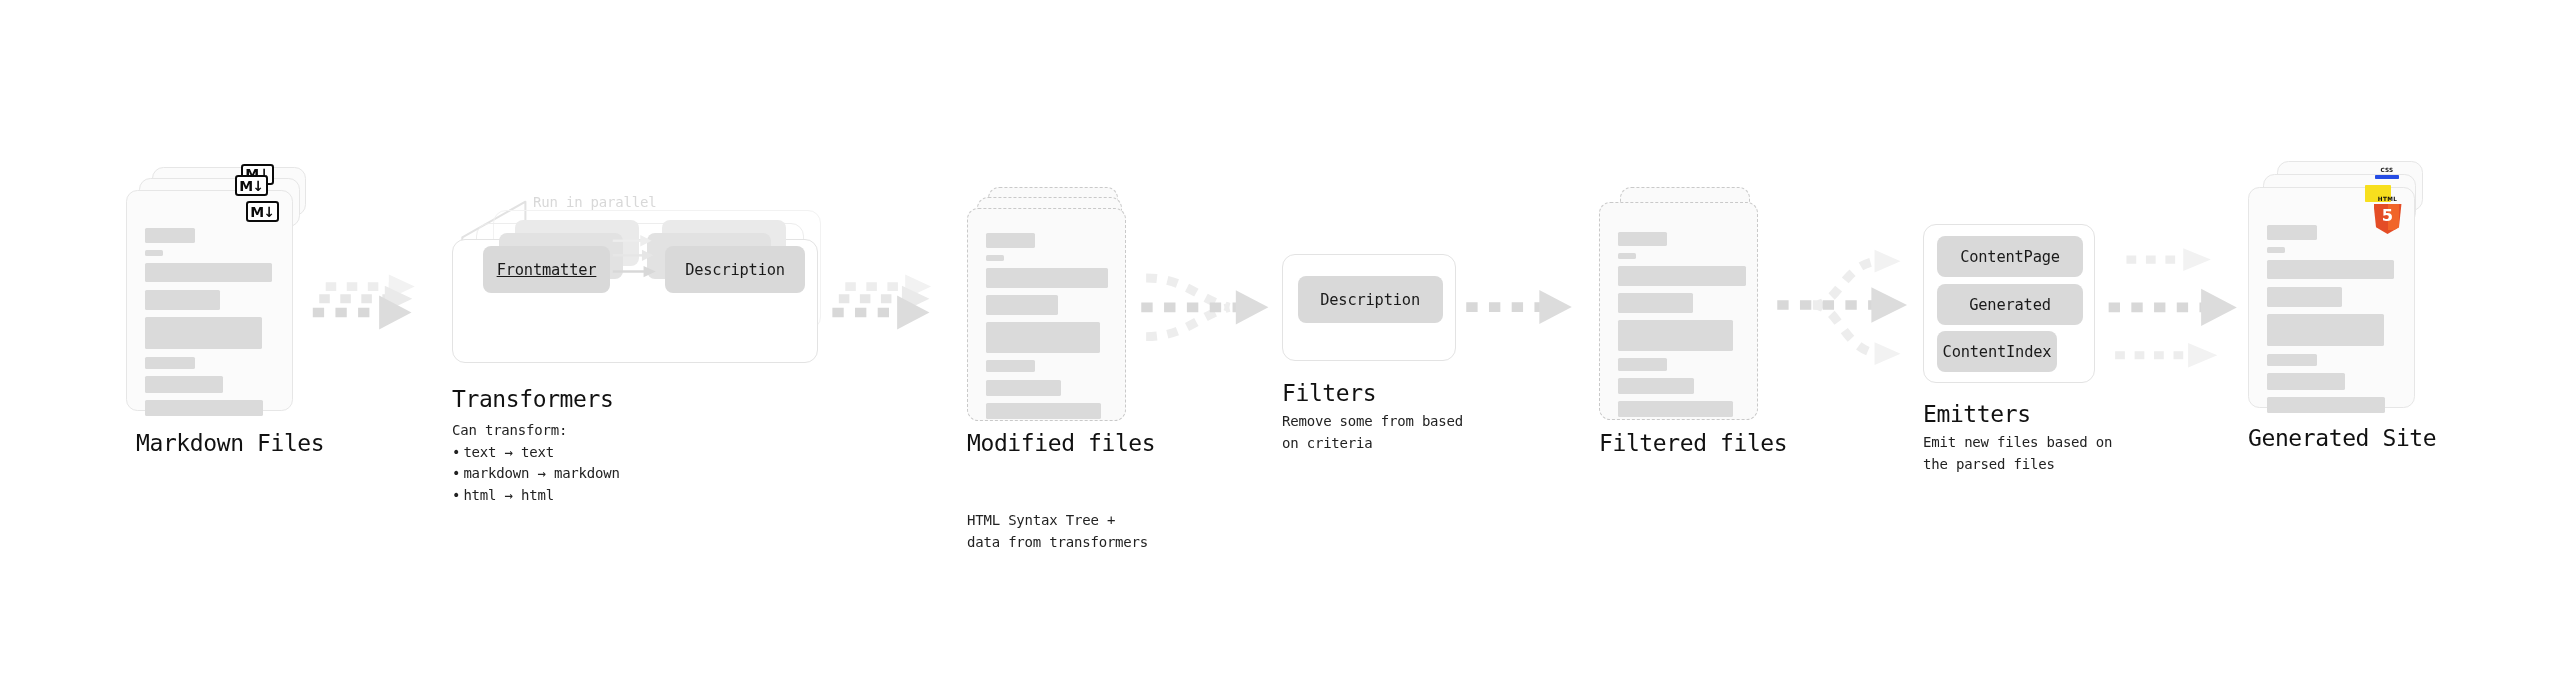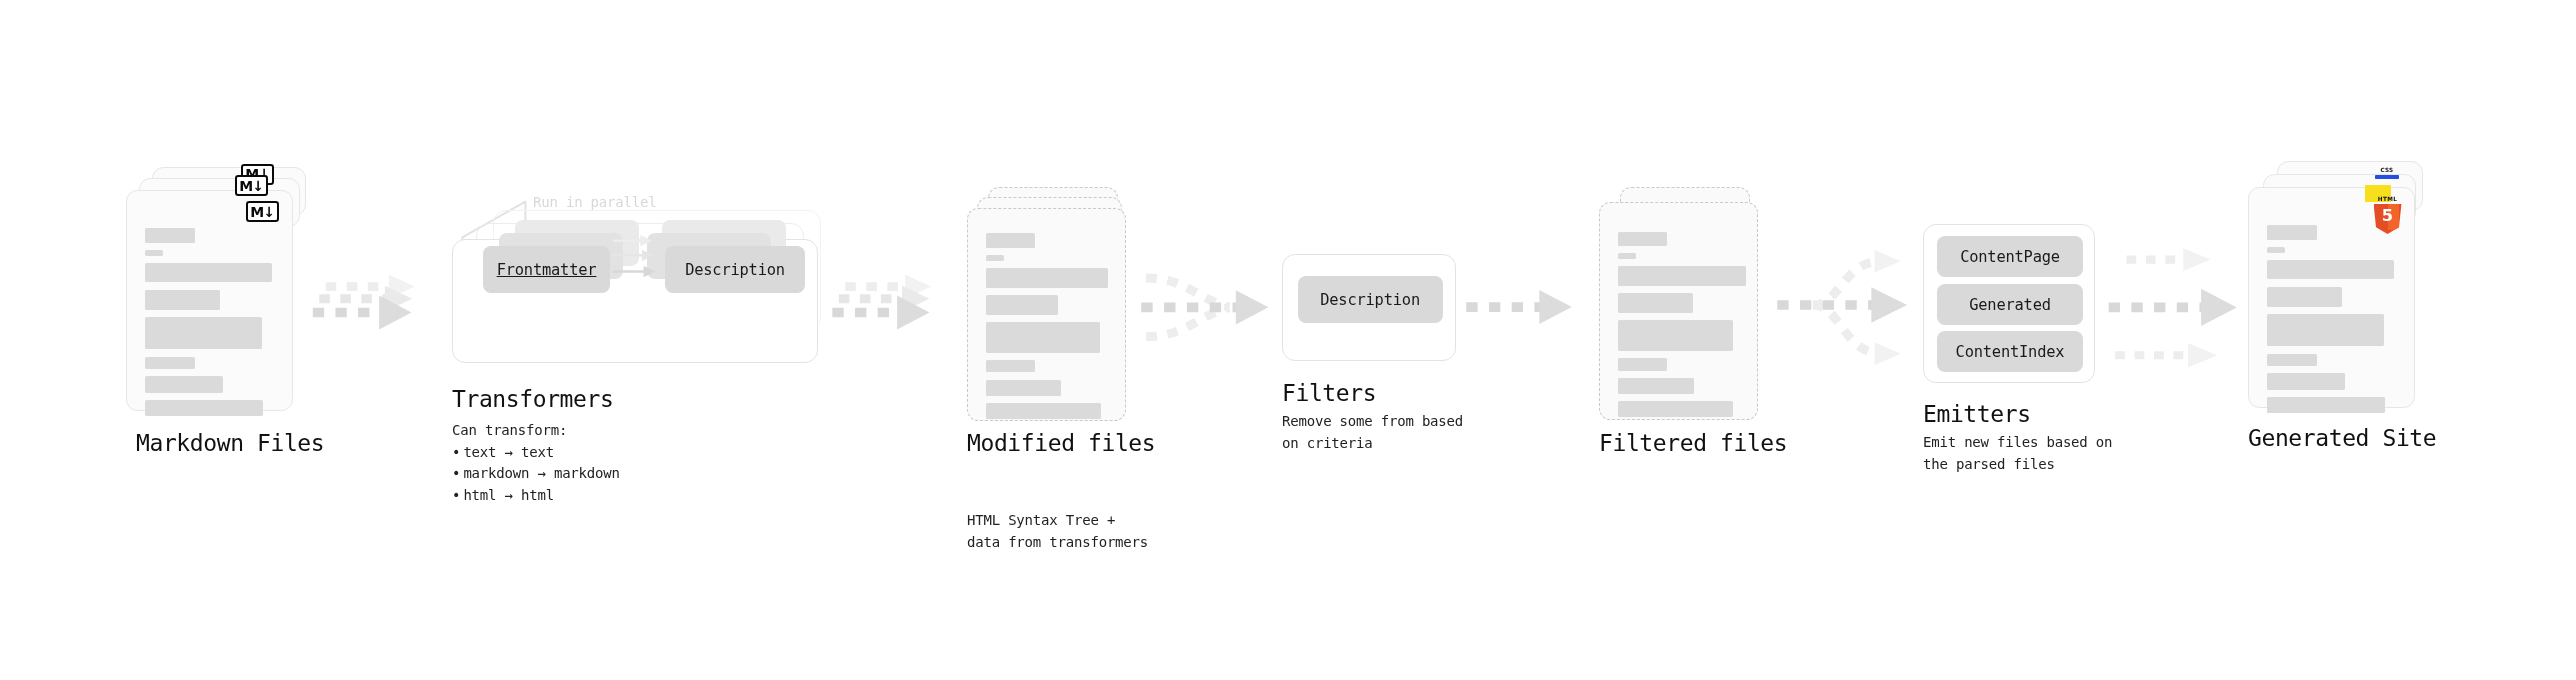--- a/index.html
+++ b/index.html
@@ -401,21 +401,21 @@
     <polygon points="122,68 166,90 122,112" fill="#dcdcdc"></polygon>
   </svg>
 
   <div class="container-box" style="left:1923px; top:224px; width:172px; height:159px;">
     <div class="pill" style="left:13px; top:11.4px; width:146px; height:41px;">
       <span>ContentPage</span>
     </div>
     <div class="pill" style="left:13px; top:59px; width:146px; height:41px;">
       <span>Generated</span>
     </div>
-    <div class="pill" style="left:13px; top:106px; width:146px; height:41px;">
+    <div class="pill" style="left:13px; top:106px; width:120px; height:41px;">
       <span>ContentIndex</span>
     </div>
   </div>
 
   <div class="stage-title" style="left:1923px; top:403px;">Emitters</div>
   <div class="stage-desc" style="left: 1923px; top: 432px;">Emit new files based on
 the parsed files</div>
 
   <svg class="arrow-svg" style="left:2105px; top:232px;" width="163" height="146" viewBox="0 0 200 180">
     <line x1="26" y1="34" x2="98" y2="34" stroke="#ededed" stroke-width="10" stroke-dasharray="12 12"></line>

